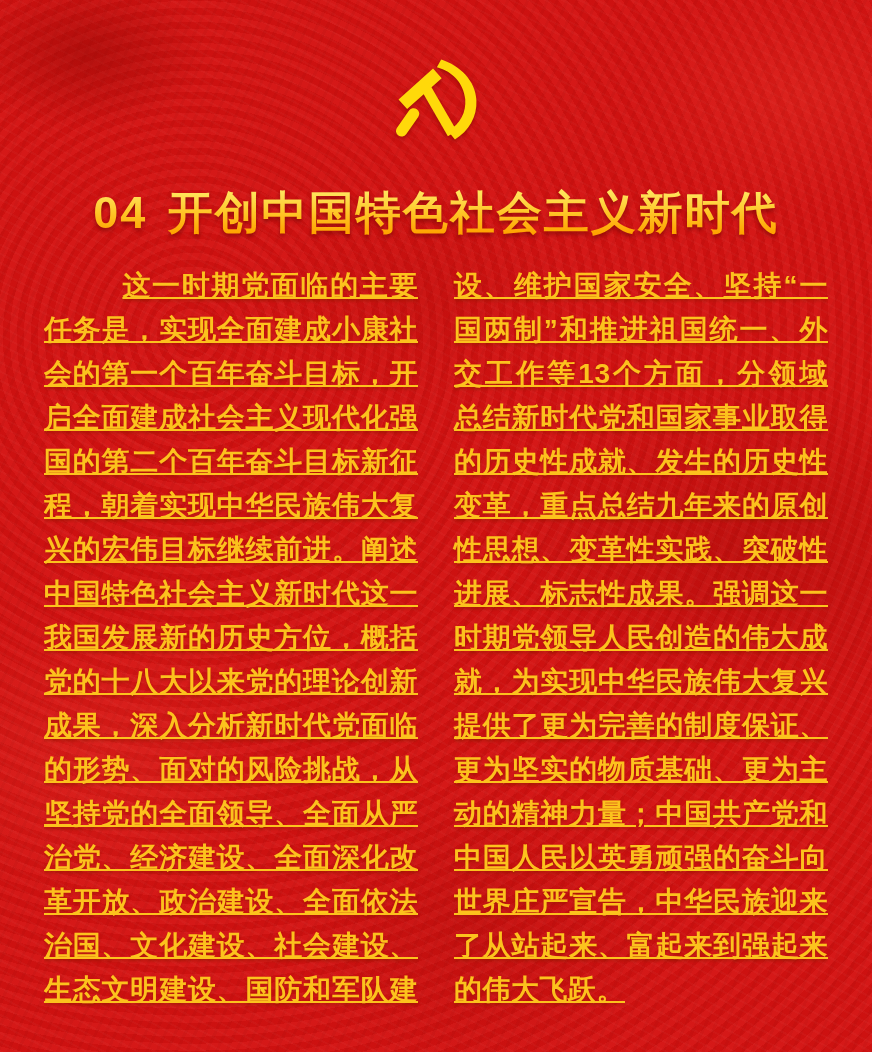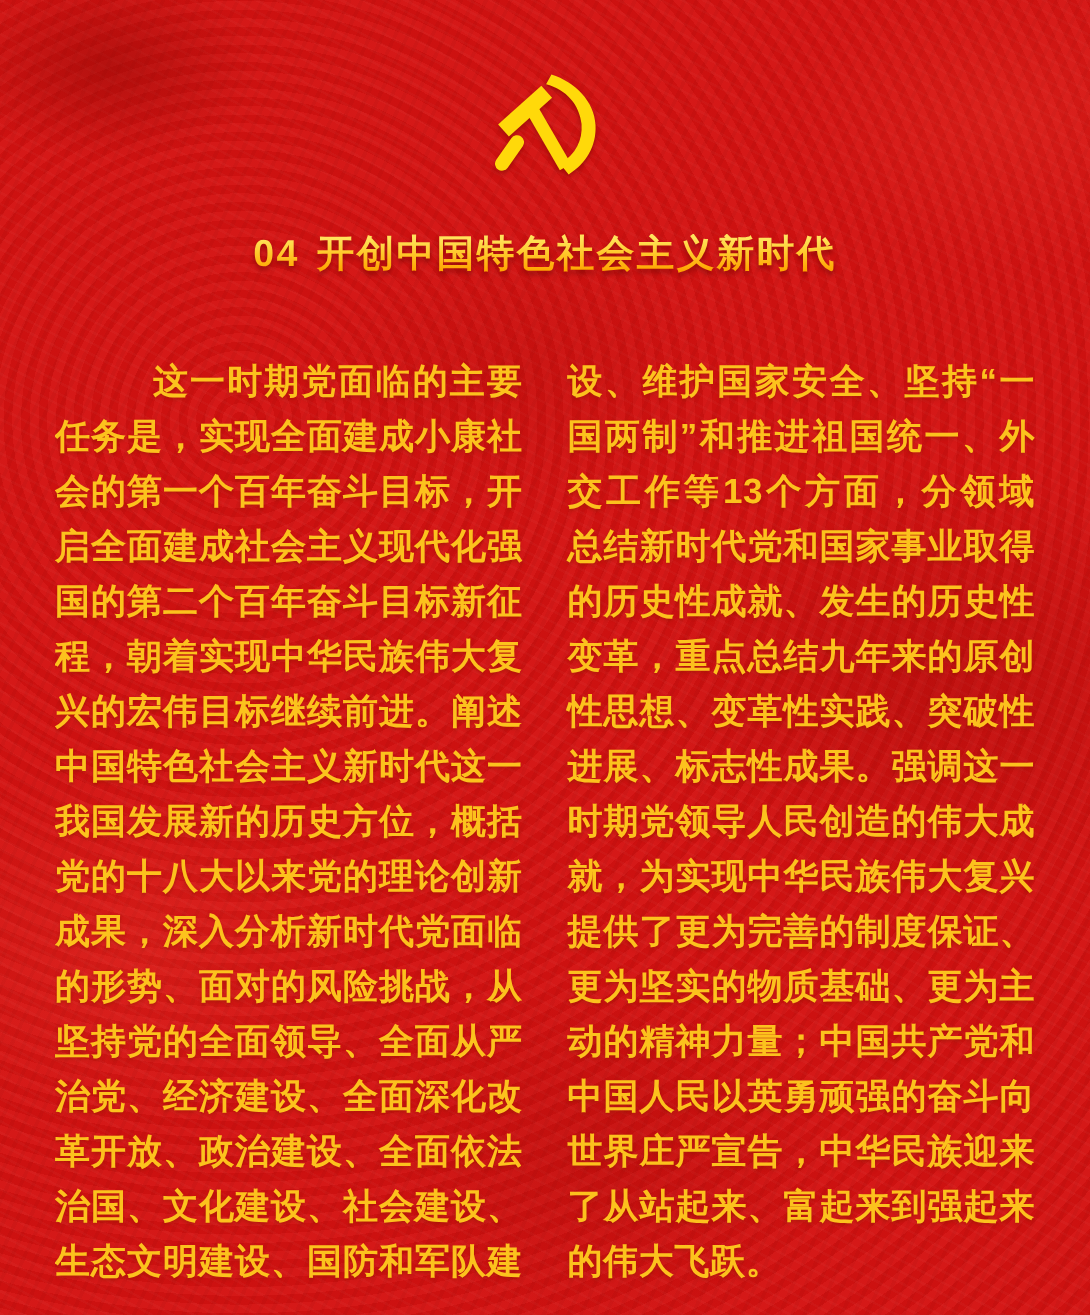--- a/index.html
+++ b/index.html
@@ -28,43 +28,44 @@
   }
   .emblem svg{width:100%;height:100%;display:block;}
   .emblem path{fill:#ffd90a;}
   .emblem line{stroke:#ffd90a;}
   .head-line{stroke-width:15;stroke-linecap:square;}
   .handle-line{stroke-width:12;stroke-linecap:butt;}
   .grip-line{stroke-width:13;stroke-linecap:round;}
   .title{
     position:absolute; top:183px; left:0; width:100%;
     margin:0; text-align:center;
-    font-size:30px; font-weight:800; letter-spacing:2px;
+    font-size:45px; font-weight:800; letter-spacing:2px;
     filter:drop-shadow(0 3px 2px rgba(100,2,0,0.55));
     white-space:nowrap;
   }
   .title .num{margin-right:0.45em;}
   .title span{color:#ffc224;}
   @supports ((-webkit-background-clip:text) or (background-clip:text)){
     .title span{
       background:linear-gradient(180deg,#ffe35a 12%,#ffc627 50%,#ffa300 90%);
       -webkit-background-clip:text;background-clip:text;
       color:transparent;
     }
   }
   .body-text{
-    position:absolute; top:283px; left:44px; right:44px; height:752px;
+    position:absolute; top:264px; left:44px; right:44px; height:752px;
     column-count:2; column-gap:36px; column-fill:auto;
     font-size:28px; line-height:44px; font-weight:700;
     letter-spacing:0.5px;
     text-align:justify;
     text-indent:2.8em;
     color:#fcc21d;
     text-shadow:0 2px 3px rgba(140,24,0,0.45);
     overflow:hidden;
+    text-decoration:underline;
   }
 </style>
 </head>
 <body>
 
 <div class="poster">
 
   <div class="emblem">
     <svg viewBox="0 0 100 100" aria-hidden="true">
 

